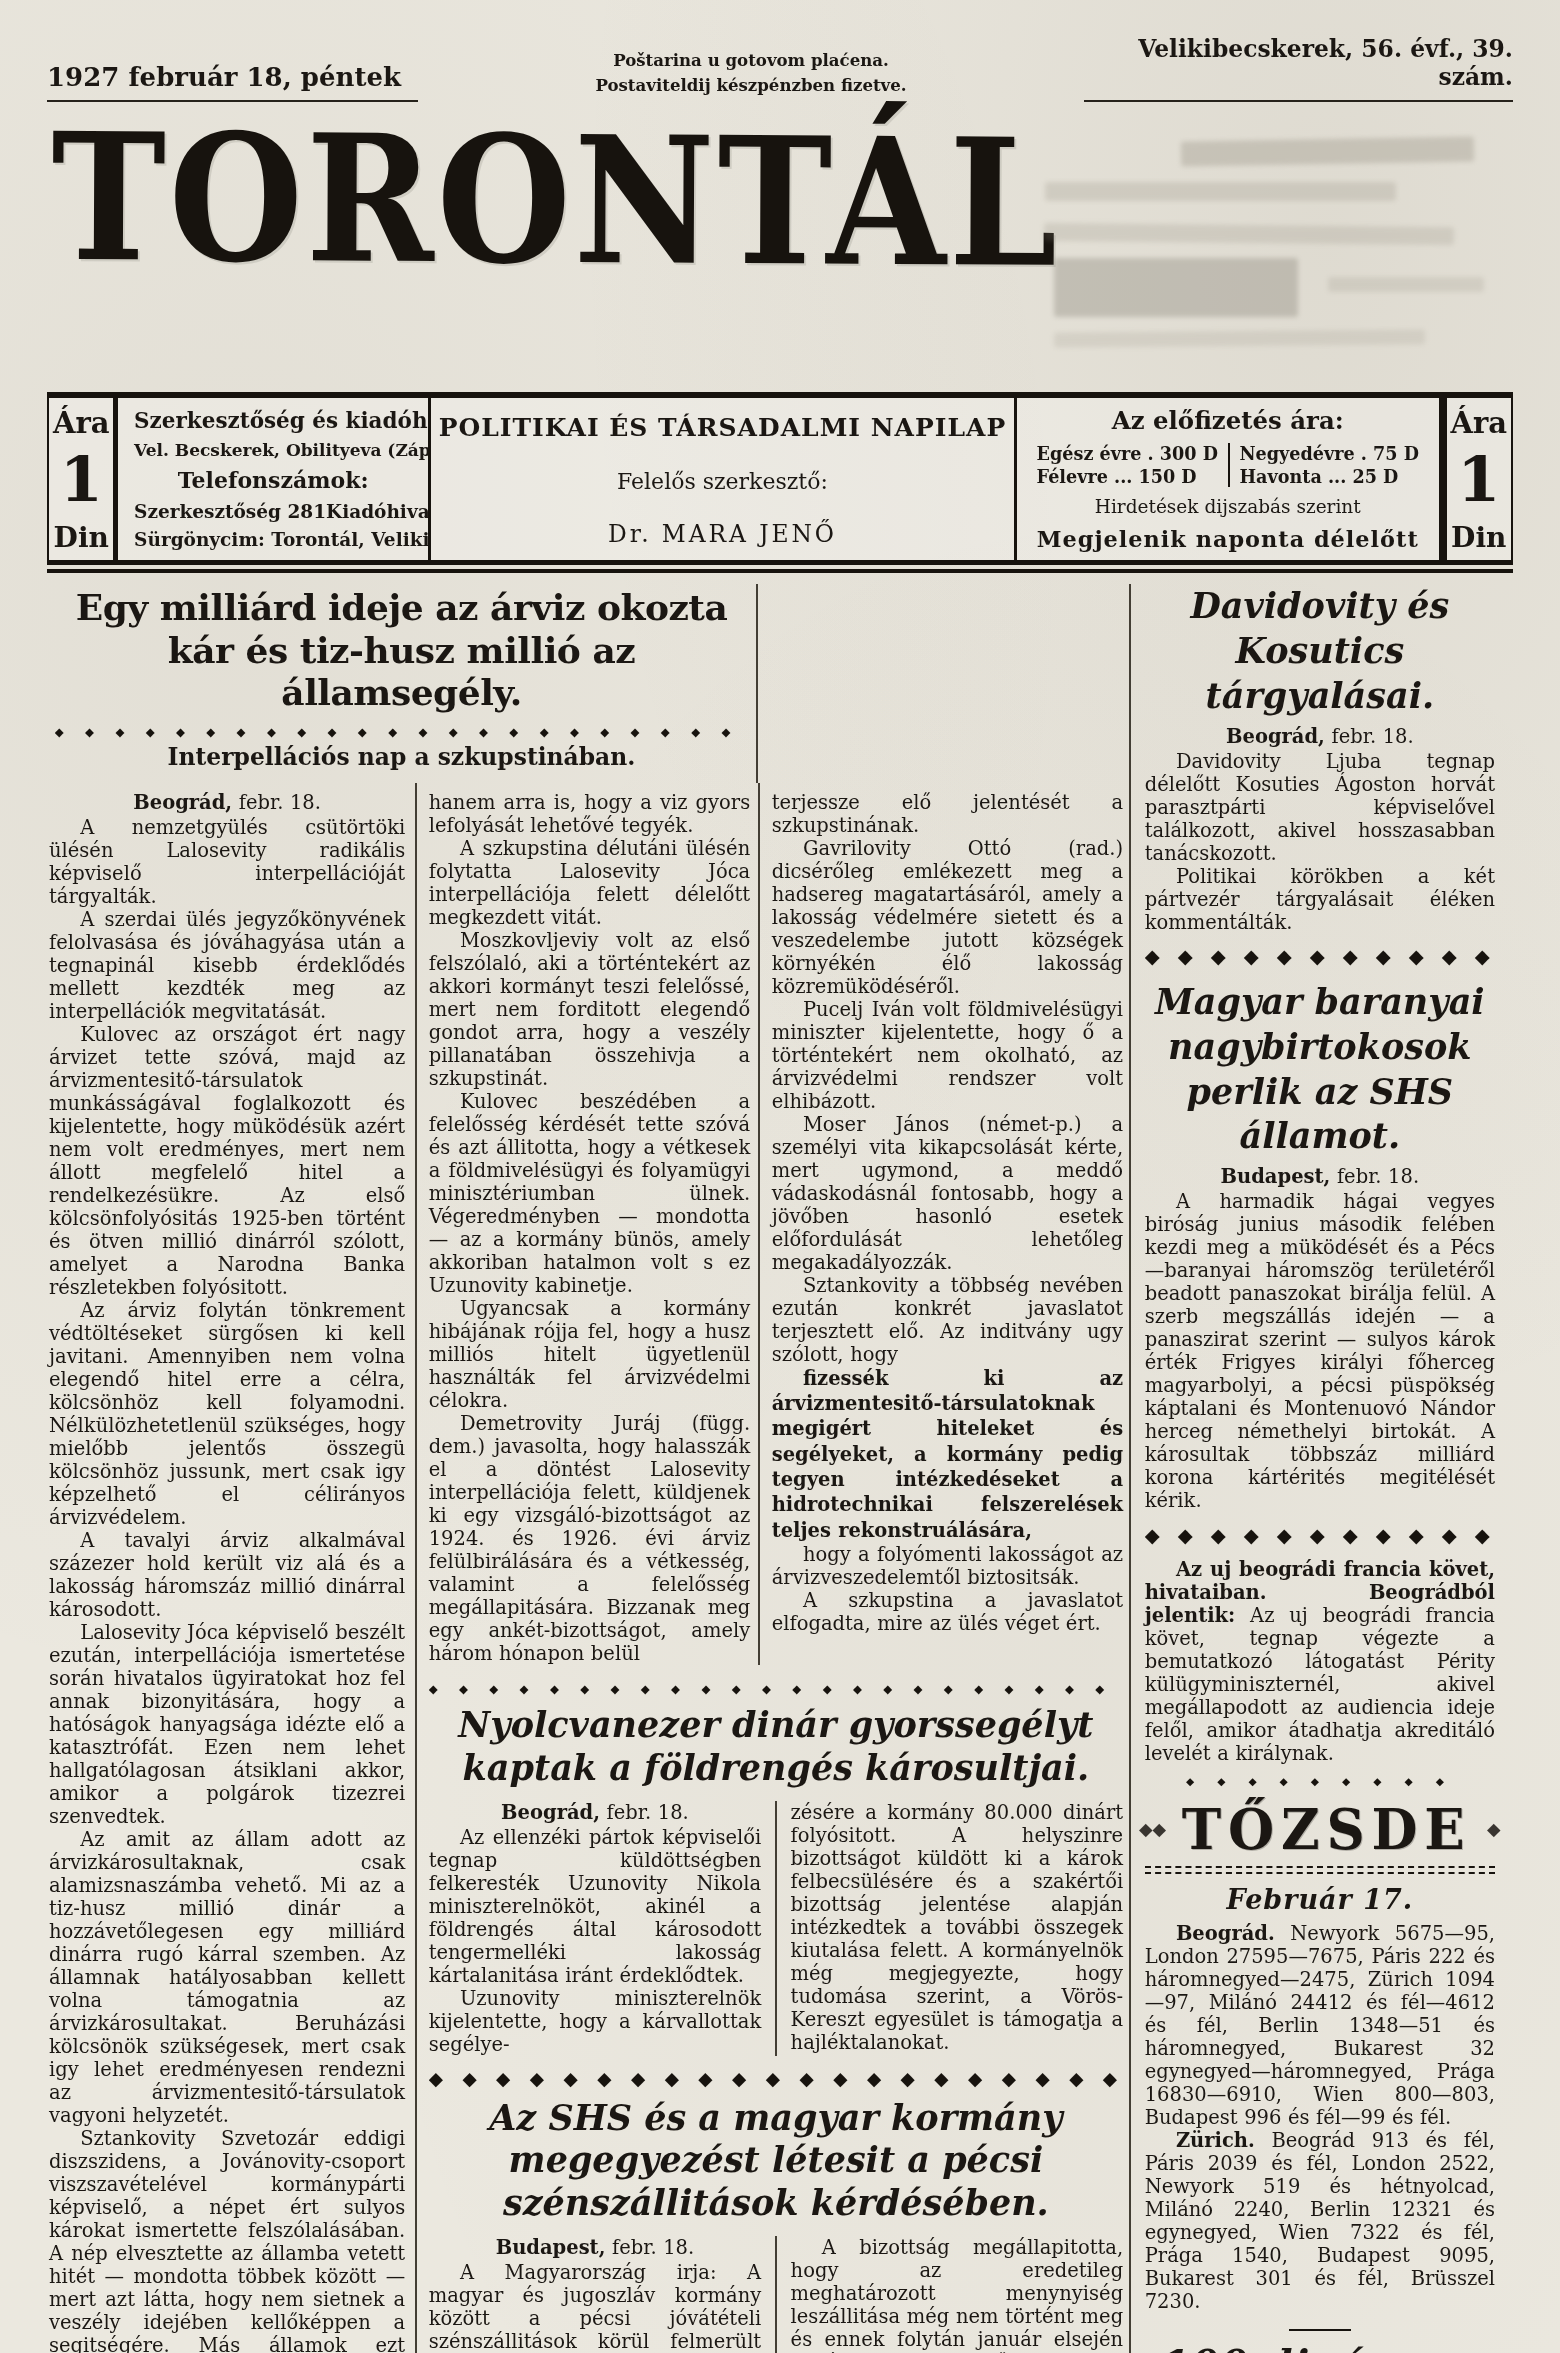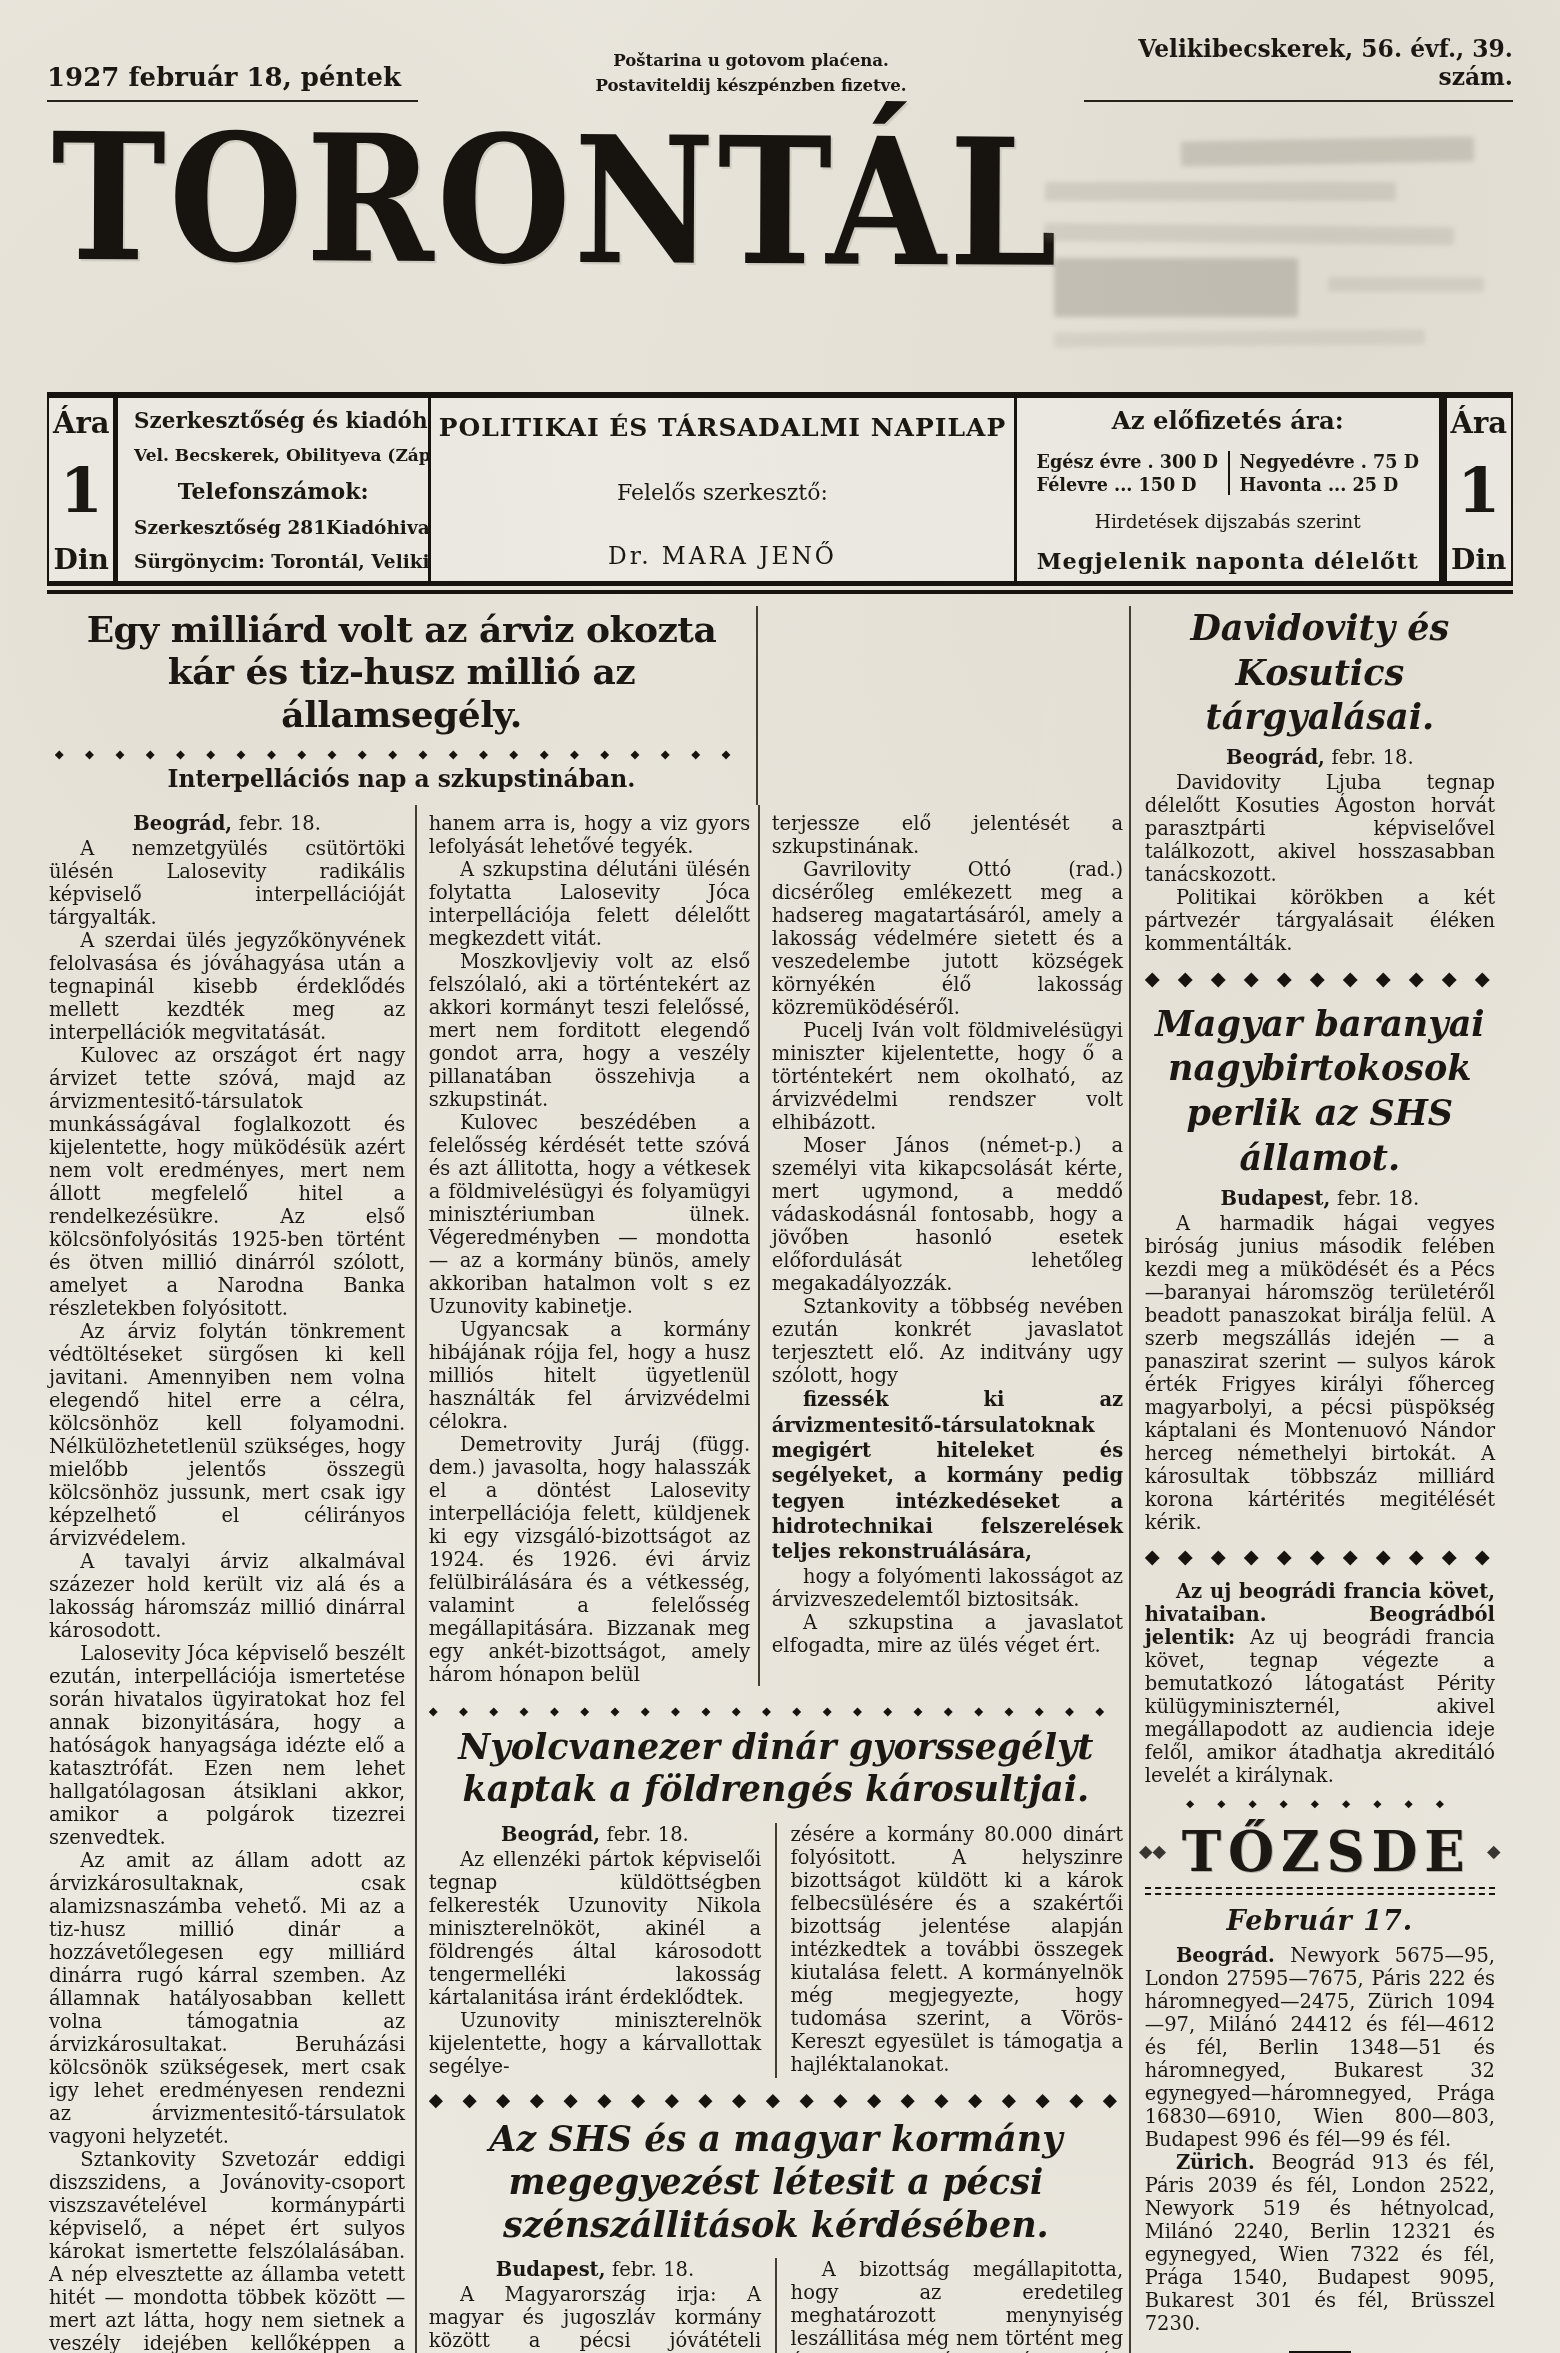--- a/index.html
+++ b/index.html
@@ -58,21 +58,21 @@
   .cell-address > div{white-space:nowrap;}
   .addr-l1{font-size:21.5px;}
   .addr-l2{font-size:17px;}
   .addr-l3{font-size:22px;}
   .addr-l4{display:flex;justify-content:space-between;font-size:18.5px;}
   .addr-l5{font-size:18.5px;}
   .cell-napilap{flex:1;border-right:3.9px solid #17130e;display:flex;flex-direction:column;justify-content:space-between;align-items:center;padding:15.6px 7.8px 11.7px;}
   .napilap-title{font-size:25px;font-weight:bold;letter-spacing:1px;white-space:nowrap;}
   .napilap-sub{font-size:22px;}
   .napilap-editor{font-size:23.4px;letter-spacing:2.9px;}
-  .cell-subs{width:429px;border-right:4.9px solid #17130e;display:flex;flex-direction:column;justify-content:space-between;padding:7.8px 9.8px;text-align:center;gap:16px;}
+  .cell-subs{width:429px;border-right:4.9px solid #17130e;display:flex;flex-direction:column;justify-content:space-between;padding:7.8px 9.8px;text-align:center;}
   .subs-title{font-size:24.4px;font-weight:bold;}
   .subs-table{display:flex;font-weight:bold;font-size:17.6px;}
   .subs-col{flex:1;display:flex;flex-direction:column;gap:2px;text-align:left;padding:0 9.8px;white-space:nowrap;}
   .subs-col-right{border-left:2px solid #17130e;}
   .subs-ads{font-size:18.5px;}
   .subs-appears{font-size:22.4px;font-weight:bold;letter-spacing:1px;white-space:nowrap;}
   
   .main{display:grid;grid-template-columns:368px 343px 371px 366px;margin-top:11.7px;}
   .lead-head{grid-column:1/3;grid-row:1;border-right:2px solid #433e34;padding:2px 7.8px 11.7px;}
   .lead-headline{font-size:36px;font-weight:bold;text-align:center;line-height:1.18;letter-spacing:-0.5px;}
@@ -172,21 +172,21 @@
       <div class="p-word">Ára</div>
       <div class="p-num">1</div>
       <div class="p-unit">Din</div>
     </div>
   </div>
   <div class="sub-rule"></div>
 
   <div class="main">
 
     <div class="lead-head">
-      <div class="lead-headline">Egy milliárd volt az árviz okozta kár és tiz-husz millió az államsegély.</div>
+      <div class="lead-headline">Egy milliárd ideje az árviz okozta kár és tiz-husz millió az államsegély.</div>
       <div class="orn-row orn-sm">◆ ◆ ◆ ◆ ◆ ◆ ◆ ◆ ◆ ◆ ◆ ◆ ◆ ◆ ◆ ◆ ◆ ◆ ◆ ◆ ◆ ◆ ◆ ◆</div>
       <div class="lead-subhead">Interpellációs nap a szkupstinában.</div>
     </div>
 
     <div class="lead-c1 body-text">
       <p class="dateline"><span class="b">Beográd,</span><span> febr. 18.</span></p>
       <div>
           <p>A nemzetgyülés csütörtöki ülésén Lalosevity radikális képviselő interpellációját tárgyalták.</p>
           <p>A szerdai ülés jegyzőkönyvének felolvasása és jóváhagyása után a tegnapinál kisebb érdeklődés mellett kezdték meg az interpellációk megvitatását.</p>
           <p>Kulovec az országot ért nagy árvizet tette szóvá, majd az árvizmentesitő-társulatok munkásságával foglalkozott és kijelentette, hogy müködésük azért nem volt eredményes, mert nem állott megfelelő hitel a rendelkezésükre. Az első kölcsönfolyósitás 1925-ben történt és ötven millió dinárról szólott, amelyet a Narodna Banka részletekben folyósitott.</p>

